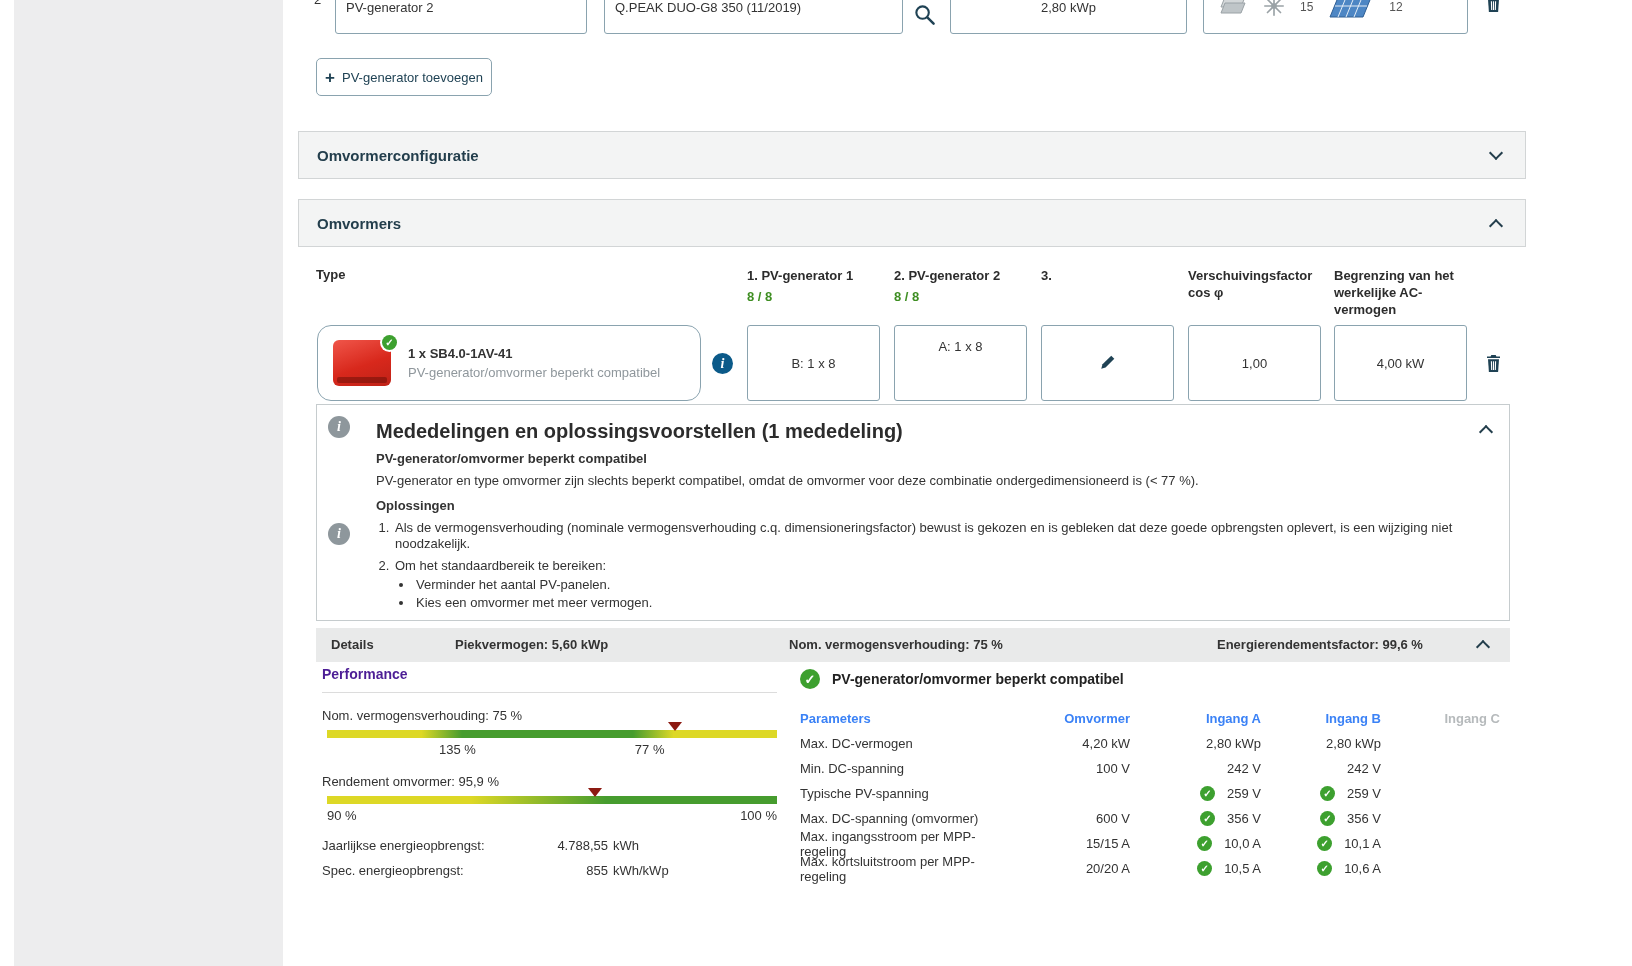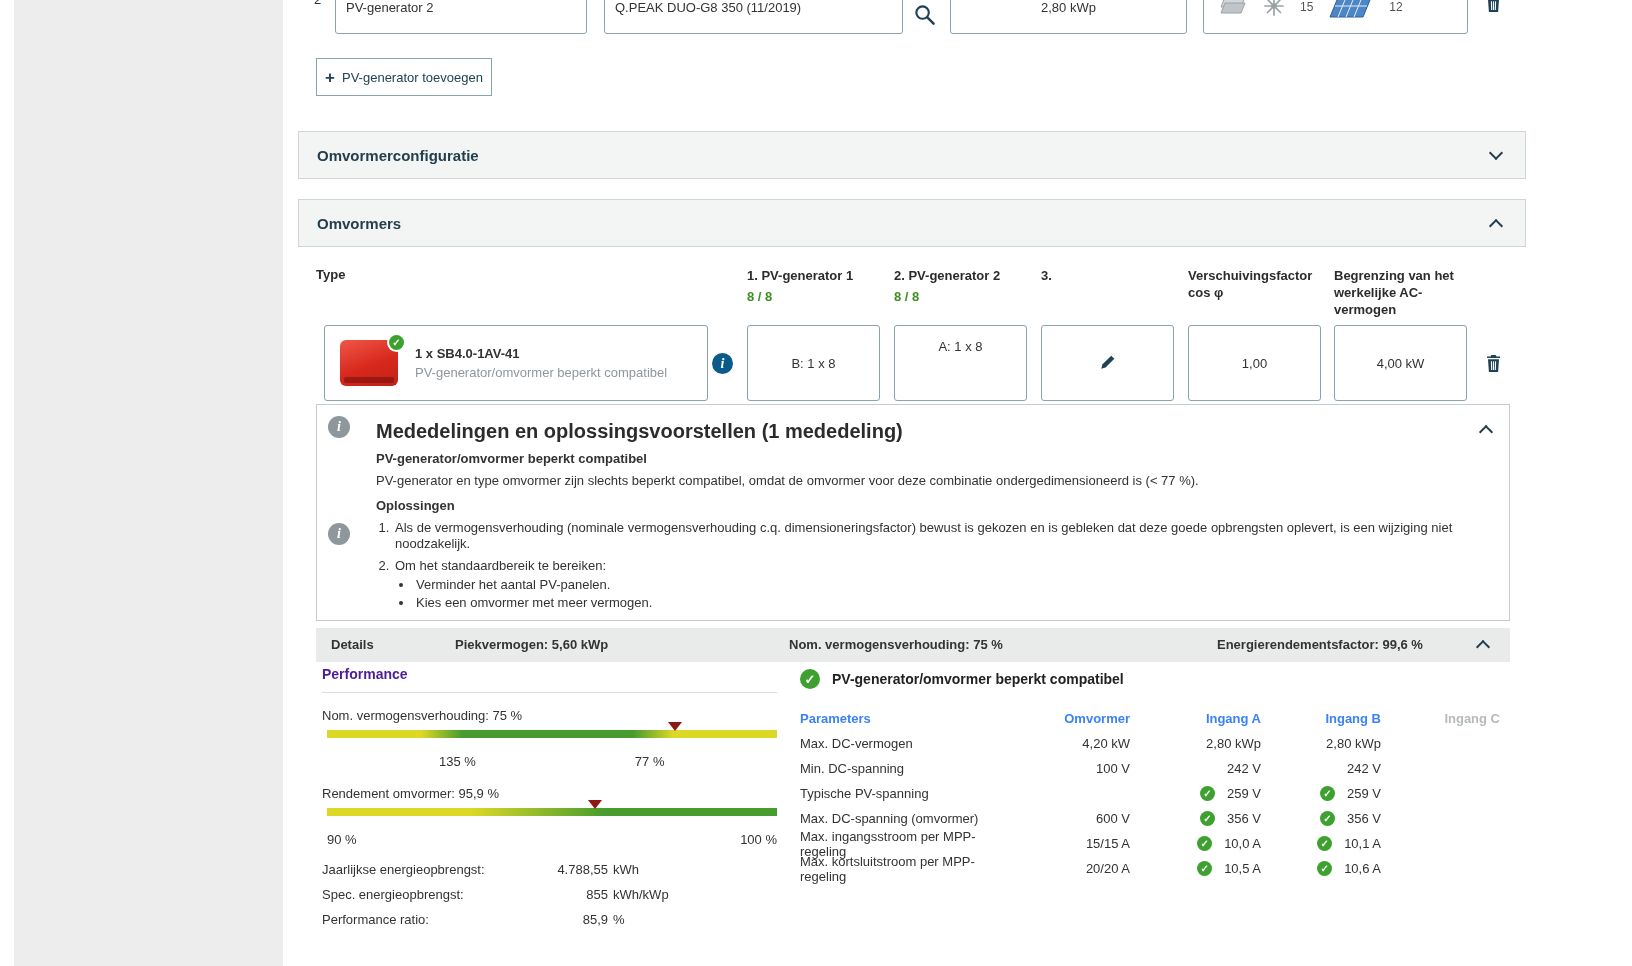--- a/index.html
+++ b/index.html
@@ -14,42 +14,42 @@
   .tbox.top{top:-20px;height:54px}
   .center{justify-content:center}
   .row-index{position:absolute;left:314px;top:-8px;color:#333}
   .search-ic{position:absolute;left:913px;top:3px;cursor:pointer}
   .orient{display:flex;align-items:center;gap:15px;padding:0 14px}
   .orient-num{font-size:12px;color:#555}
   .trash-top{position:absolute;left:1486px;top:-5px;cursor:pointer}
   .trash-row{position:absolute;left:1486px;top:355px;cursor:pointer}
 
   .add-btn{position:absolute;left:316px;top:58px;width:176px;height:38px;background:#fff;
-        border:1px solid #8aa3af;border-radius:0;color:#1f4254;font-size:13px;font-family:inherit;
+        border:1px solid #8aa3af;border-radius:5px;color:#1f4254;font-size:13px;font-family:inherit;
         display:flex;align-items:center;justify-content:center;gap:7px;cursor:pointer}
   .plus::before{content:"+";font-size:17px;font-weight:bold;line-height:1}
 
   
   .secbar{position:absolute;left:298px;width:1228px;height:48px;background:#f3f4f4;
         border:1px solid #d2d5d6;display:flex;align-items:center;padding:0 18px;
         font-weight:bold;font-size:15px;color:#233e4c;cursor:pointer}
   .chev{display:inline-block;width:10px;height:10px;border-right:2px solid #233e4c;border-bottom:2px solid #233e4c}
   .chev.down{transform:rotate(45deg)}
   .chev.up{transform:rotate(-135deg)}
   .secbar .chev{position:absolute;right:24px}
   .secbar .chev.down{top:16px}
   .secbar .chev.up{top:21px}
 
   
   .type-h{position:absolute;left:316px;top:267px;font-weight:bold;color:#2c2c2c}
   .colh{position:absolute;top:267px;width:133px;text-align:left;font-weight:bold;color:#2c2c2c;line-height:17px}
   .colh span{white-space:pre-line}
   .colh .sub{display:block;color:#3e8e22;margin-top:4px}
-  .typebox{position:absolute;left:324px;top:325px;width:384px;height:76px;border:1px solid #8aa3af;
-        border-radius:3px;background:#fff;display:flex;align-items:center;padding:0 15px;gap:17px}
+  .typebox{position:absolute;left:317px;top:325px;width:384px;height:76px;border:1px solid #8aa3af;
+        border-radius:14px;background:#fff;display:flex;align-items:center;padding:0 15px;gap:17px}
   .invimg{position:relative;width:58px;height:46px;flex:none;border-radius:6px;
         background:linear-gradient(160deg,#f0564a 0%,#d8281c 55%,#bf2217 100%)}
   .invimg::after{content:"";position:absolute;left:4px;right:4px;bottom:3px;height:6px;
         background:rgba(90,10,5,.45);border-radius:2px}
   .inv-name{font-weight:bold;line-height:19px}
   .inv-status{color:#8f979c;line-height:19px}
   .cellbox{position:absolute;top:325px;height:76px;width:133px;background:#fff;border:1px solid #8aa3af;
         border-radius:3px;display:flex;align-items:center;justify-content:center;color:#333}
   .cellbox.topalign{align-items:flex-start;padding-top:13px}
   .row-info{position:absolute;left:712px;top:353px}
@@ -92,21 +92,21 @@
   .perf-title{font-weight:bold;font-size:14px;color:#4c1d95;padding-bottom:10px;border-bottom:1px solid #dcdcdc}
   .gauge-label{margin:15px 0 7px}
   .gauge{position:relative;margin-left:5px;width:450px;height:8px}
   .gauge-fill{width:100%;height:100%}
   .g1 .gauge-fill{background:linear-gradient(90deg,#ddd826 0%,#ddd826 21%,#469c2e 30%,#469c2e 68%,#ddd826 77%,#ddd826 100%)}
   .g2 .gauge-fill{background:linear-gradient(90deg,#ddd826 0%,#ddd826 32%,#469c2e 62%,#469c2e 100%)}
   .marker{position:absolute;top:-8px;width:0;height:0;border-left:7px solid transparent;
         border-right:7px solid transparent;border-top:9px solid #8c1a12}
   .g1 .marker{left:calc(77.3% - 7px)}
   .g2 .marker{left:calc(59.5% - 7px)}
-  .gauge-ticks{position:relative;margin-left:5px;width:450px;height:17px;margin-top:16px;color:#333}
+  .gauge-ticks{position:relative;margin-left:5px;width:450px;height:17px;margin-top:4px;color:#333}
   .g1t .t1{position:absolute;left:29%;transform:translateX(-50%)}
   .g1t .t2{position:absolute;left:71.7%;transform:translateX(-50%)}
   .g2t .t1{position:absolute;left:0}
   .g2t .t2{position:absolute;right:0}
   .stats{margin-top:12px}
   .stat{display:grid;grid-template-columns:196px 90px auto;margin-bottom:8px;line-height:17px}
   .stat .num{text-align:right}
   .stat .unit{padding-left:5px}
 
   
@@ -323,25 +323,20 @@
       <div class="stat">
         <span>Jaarlijkse energieopbrengst:</span>
         <span class="num">4.788,55</span>
         <span class="unit">kWh</span>
       </div>
       <div class="stat">
         <span>Spec. energieopbrengst:</span>
         <span class="num">855</span>
         <span class="unit">kWh/kWp</span>
       </div>
-      <div class="stat">
-        <span>Performance ratio:</span>
-        <span class="num">85,9</span>
-        <span class="unit">%</span>
-      </div>
     </div>
   </div>
 
   <div class="compat">
     <div class="compat-status">
       <span class="check lg"></span>
       <span class="txt">PV-generator/omvormer beperkt compatibel</span>
     </div>
     <div class="ptable">
       <div class="pc ph">Parameters</div>

